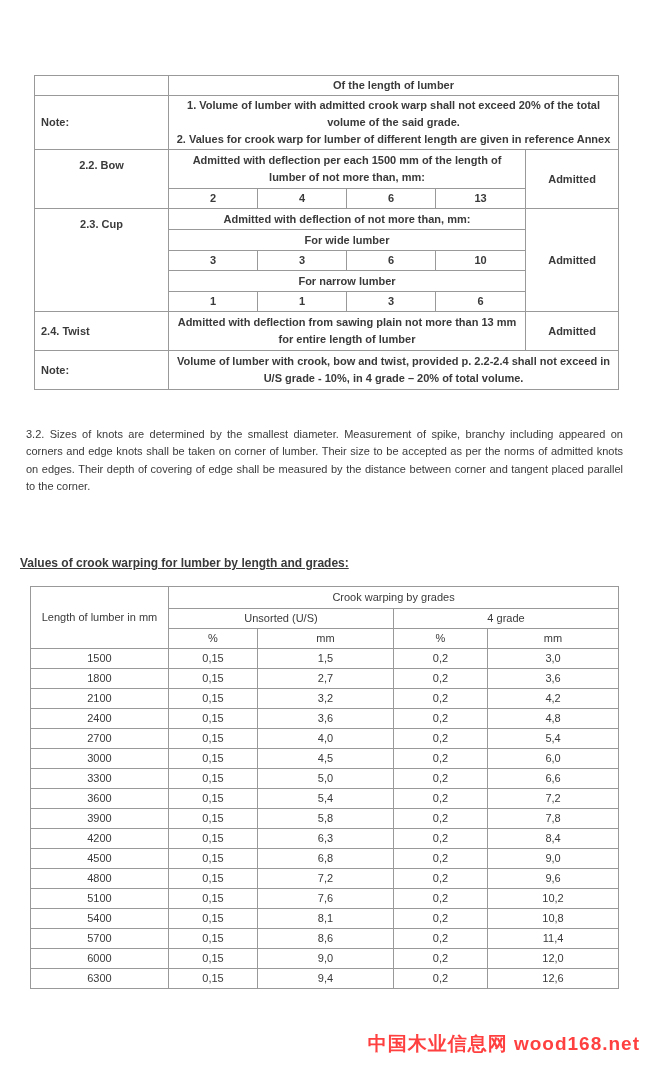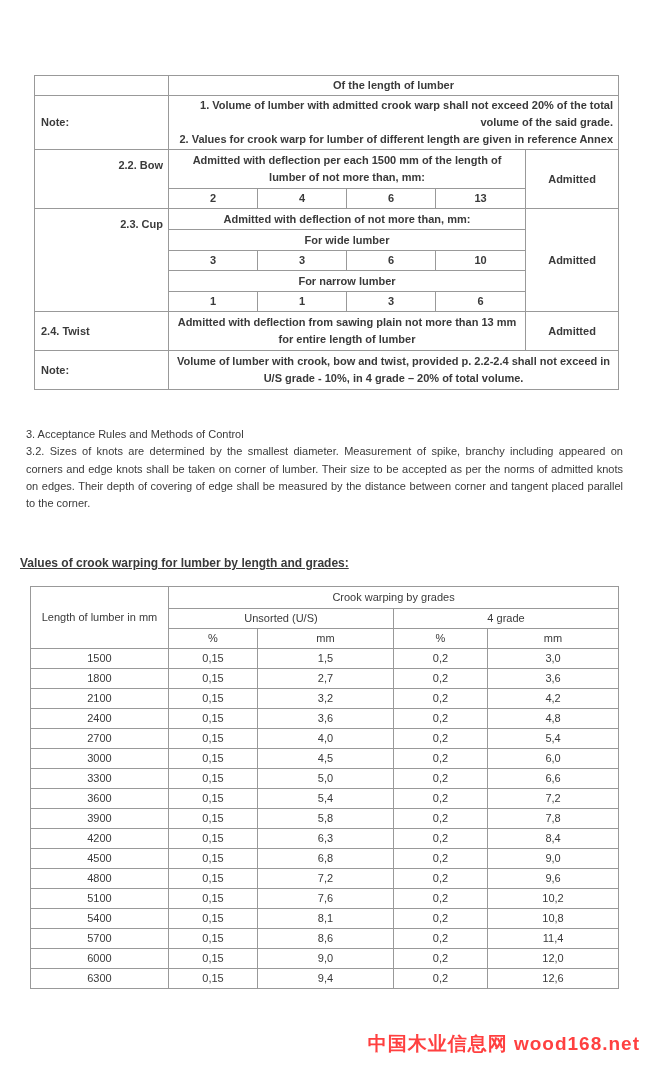--- a/index.html
+++ b/index.html
@@ -7,23 +7,23 @@
     width:648px;height:1067px;position:relative;overflow:hidden;
     background:#ffffff;color:#3a3a3a;
     font-family:"Liberation Sans",sans-serif;font-size:11px;
   }
   table{border-collapse:collapse;table-layout:fixed;}
   td{border:1px solid #999;font-size:11px;line-height:17px;
      padding:1px 5px;vertical-align:middle;overflow:hidden;}
   
   #t1{position:absolute;left:34px;top:75px;width:584px;font-weight:bold;}
   #t1 td.lbl{text-align:left;padding-left:6px;}
-  #t1 td.lbl-top{text-align:right;vertical-align:top;padding-top:7px;}
+  #t1 td.lbl-top{text-align:center;vertical-align:top;padding-top:7px;}
   #t1 td.ctr{text-align:center;}
-  #t1 td.note-cell{text-align:right;margin-left:40px;}
+  #t1 td.note-cell{text-align:center;margin-left:40px;}
   #t1 td.num{text-align:center;height:17px;}
   
   .paragraphs{position:absolute;left:26px;top:426px;width:597px;
               font-size:11px;line-height:17.3px;}
   .paragraphs p{margin:0;}
   .paragraphs p.justify{text-align:justify;}
   
   .section-heading{position:absolute;left:20px;top:556px;
                    font-size:12px;font-weight:bold;text-decoration:underline;}
   
@@ -97,21 +97,20 @@
     <td class="ctr">Admitted</td>
   </tr>
   <tr>
     <td class="lbl">Note:</td>
     <td class="ctr" colspan="5" style="height:36px">Volume of lumber with crook, bow and twist, provided p. 2.2-2.4 shall not exceed in U/S grade - 10%, in 4 grade – 20% of total volume.</td>
   </tr>
 </tbody>
   </table>
 
 <div class="paragraphs">
-  <p>3. Acceptance Rules and Methods of Control</p>
   <p class="justify">3.2. Sizes of knots are determined by the smallest diameter. Measurement of spike, branchy including appeared on corners and edge knots shall be taken on corner of lumber. Their size to be accepted as per the norms of admitted knots on edges. Their depth of covering of edge shall be measured by the distance between corner and tangent placed parallel to the corner.</p>
 </div>
 
 <div class="section-heading">Values of crook warping for lumber by length and grades:</div>
 
 <table id="t2">
   <colgroup>
     <col style="width:138px">
       <col style="width:89px">
       <col style="width:136px">

